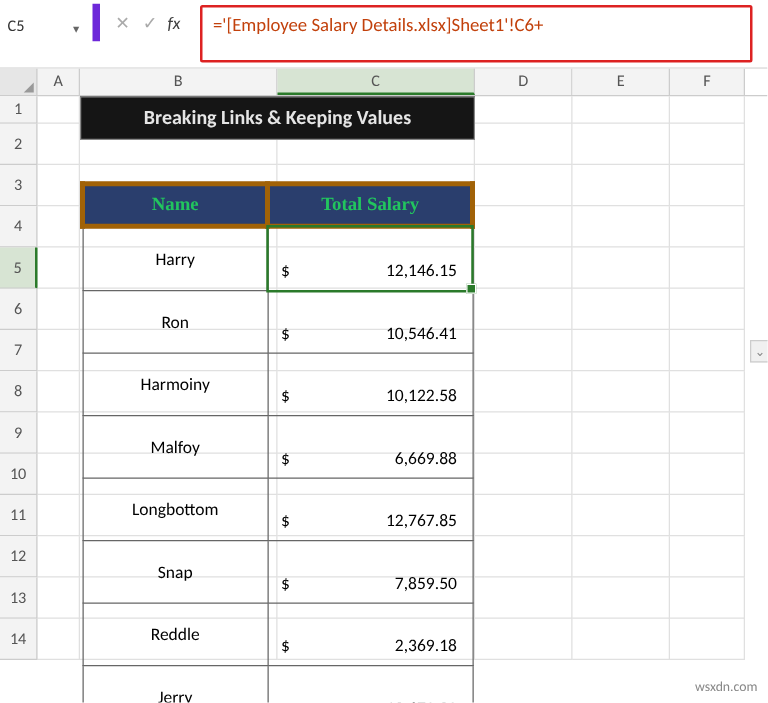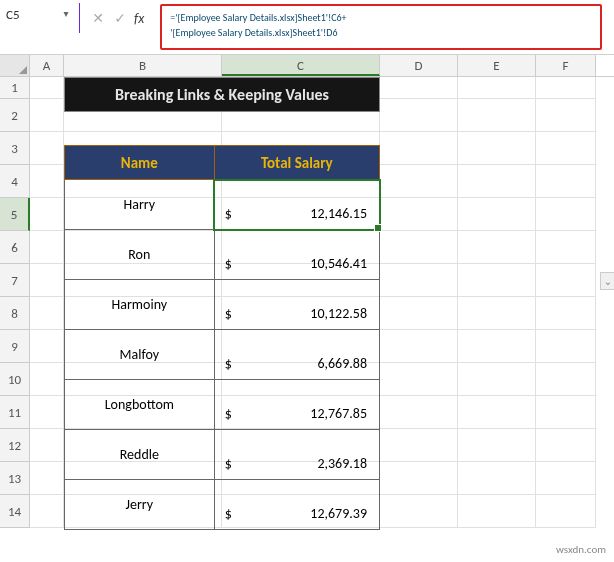--- a/index.html
+++ b/index.html
@@ -17,22 +17,22 @@
     .formula-row {
       display: flex;
       align-items: stretch;
       border-bottom: 1px solid #d0d0d0;
       background: #fff;
       height: 55px;
     }
     .name-box {
       width: 80px;
       display: flex;
-      align-items: flex-start;
-      border-right: 1px solid #6d28d9;
+      align-items: flex-end;
+      border-right: 6px solid #6d28d9;
       padding: 4px 6px;
       position: relative;
       height: 30px;
       align-self: flex-start;
       margin-top: 3px;
     }
     .name-box-text {
       flex: 1;
       font-size: 13px;
       color: #333;
@@ -63,22 +63,22 @@
       font-style: italic;
       color: #404040;
       font-size: 14px;
     }
     .formula-box {
       flex: 1;
       margin: 4px 12px 4px 6px;
       border: 2px solid #d22;
       border-radius: 2px;
       padding: 4px 8px;
-      font-size: 10px;
-      color: #0c4a6e;
+      font-size: 15px;
+      color: #c2410c;
       line-height: 1.5;
       background: #fff;
       position: relative;
     }
     .formula-expand {
       position: absolute;
       right: -2px;
       top: 50%;
       transform: translateY(-50%);
       color: #888;
@@ -181,26 +181,27 @@
     .data-table {
       position: absolute;
       left: 64px;
       top: 90px;
       width: 316px;
       border: 1px solid #666;
       border-collapse: collapse;
     }
     .data-table th {
       background: #2a3e6d;
-      color: #eab308;
+      color: #22c55e;
       font-weight: bold;
       font-size: 15px;
       height: 34px;
-      border: 1px solid #a16207;
-      text-align: center;
+      border: 4px solid #a16207;
+      text-align: center;
+      font-family: Liberation Serif, serif;
     }
     .data-table td {
       border: 1px solid #666;
       height: 33px;
       font-size: 14px;
       text-align: center;
       padding: 16px 8px;
       vertical-align: middle;
     }
     .data-table .name-col { width: 158px; }
@@ -249,21 +250,20 @@
     <span class="name-box-text">C5</span>
     <span class="name-box-chevron">▾</span>
   </div>
   <div class="fx-controls">
     <span class="fx-btn">✕</span>
     <span class="fx-btn check">✓</span>
     <span class="fx-label">fx</span>
   </div>
   <div class="formula-box">
     <div>='[Employee Salary Details.xlsx]Sheet1'!C6+</div>
-    <div>'[Employee Salary Details.xlsx]Sheet1'!D6</div>
   </div>
   <div class="formula-expand">⌄</div>
 </div>
 
 <div class="grid-wrap">
   <div class="col-headers">
     <div class="corner"></div>
     <div class="col-h col-A">A</div>
     <div class="col-h col-B">B</div>
     <div class="col-h col-C selected">C</div>
@@ -440,20 +440,27 @@
           </td>
         </tr>
       <tr>
           <td>Longbottom</td>
           <td class="currency-cell">
             <span class="dollar">$</span>
             <span class="amount">12,767.85</span>
           </td>
         </tr>
       <tr>
+          <td>Snap</td>
+          <td class="currency-cell">
+            <span class="dollar">$</span>
+            <span class="amount">7,859.50</span>
+          </td>
+        </tr>
+      <tr>
           <td>Reddle</td>
           <td class="currency-cell">
             <span class="dollar">$</span>
             <span class="amount">2,369.18</span>
           </td>
         </tr>
       <tr>
           <td>Jerry</td>
           <td class="currency-cell">
             <span class="dollar">$</span>

